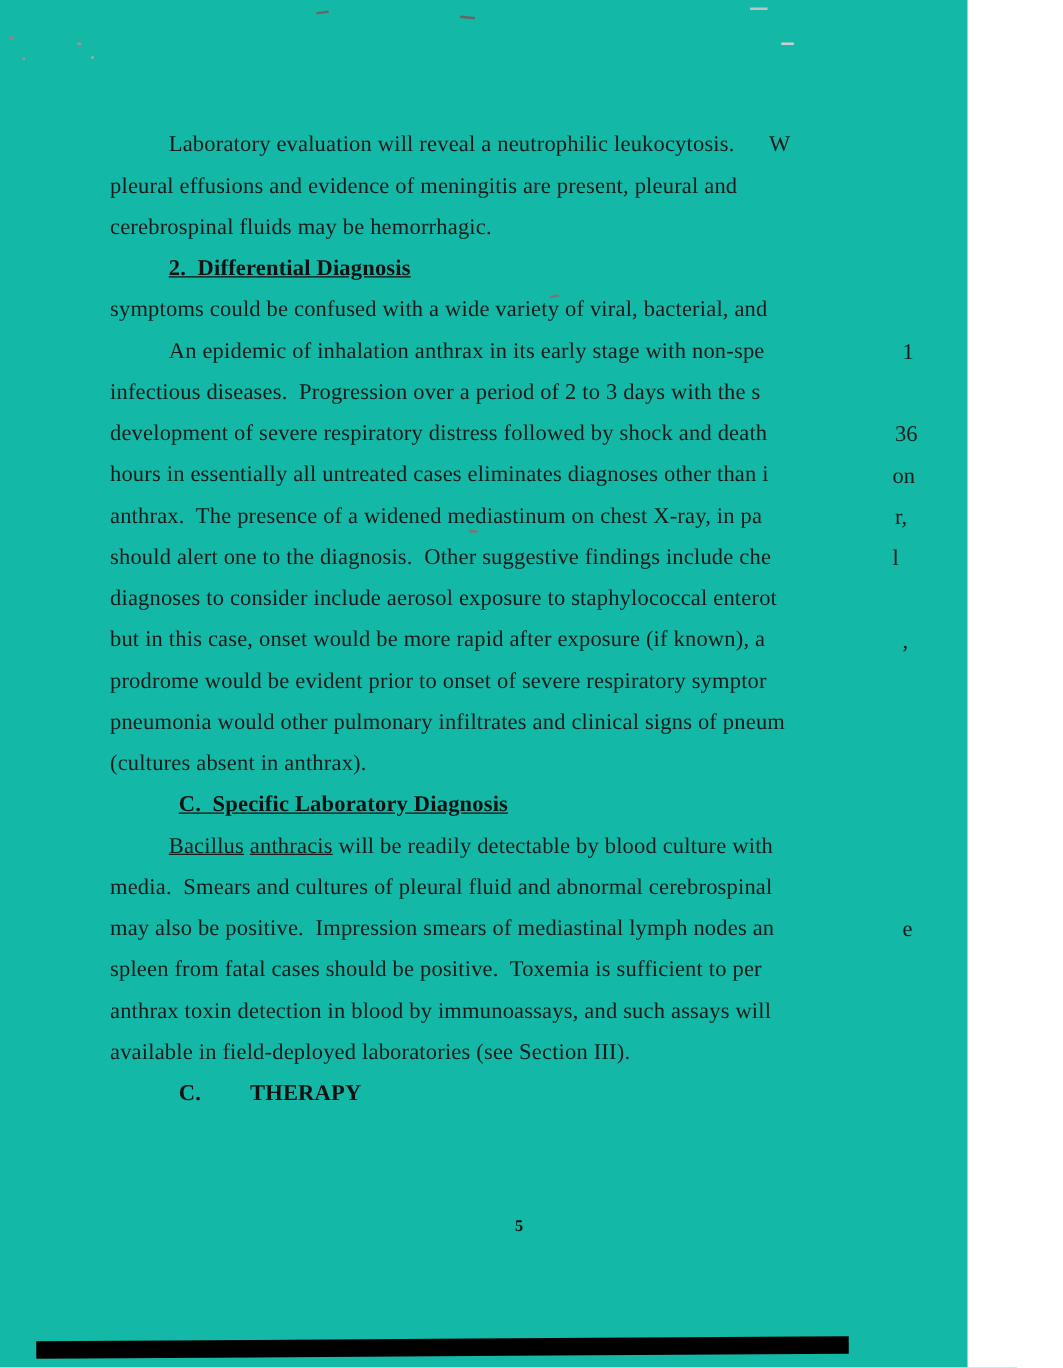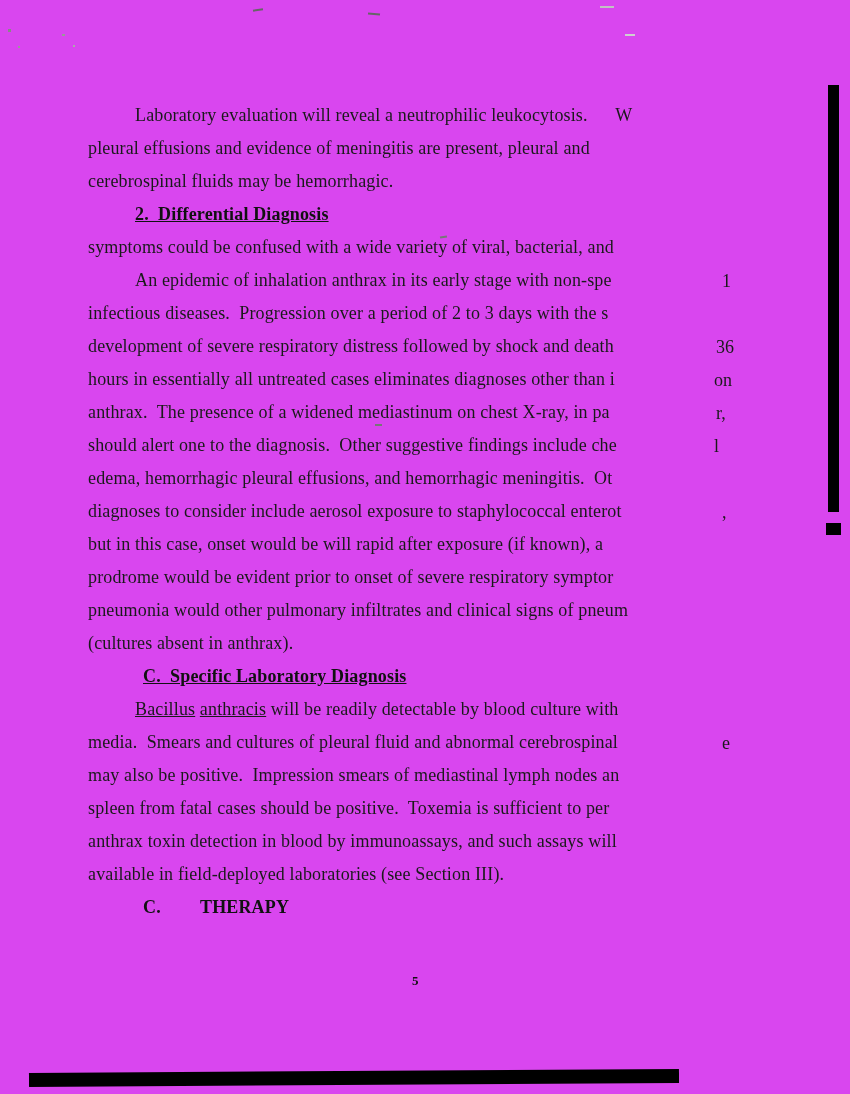--- a/index.html
+++ b/index.html
@@ -1,20 +1,20 @@
 <!DOCTYPE html>
 <html><head>
 <meta charset="utf-8">
 <style>
   html, body { margin: 0; padding: 0; background: #ffffff; }
   .page {
     position: relative;
-    width: 850px;
+    width: 774px;
     height: 1094px;
-    background: #d946ef;
+    background: #14b8a6;
     overflow: hidden;
     font-family: "Liberation Serif", "DejaVu Serif", serif;
     color: #1a1a1a;
   }
   .text-block {
     position: absolute;
     left: 88px;
     top: 99px;
     width: 615px;
   }
@@ -90,23 +90,22 @@
 
     <div class="line indent heading"><span class="u">2.  Differential Diagnosis</span></div>
 
     <div class="line">symptoms could be confused with a wide variety of viral, bacterial, and</div>
     <div class="line indent">An epidemic of inhalation anthrax in its early stage with non-spe</div>
     <div class="line">infectious diseases.  Progression over a period of 2 to 3 days with the s</div>
     <div class="line">development of severe respiratory distress followed by shock and death</div>
     <div class="line">hours in essentially all untreated cases eliminates diagnoses other than i</div>
     <div class="line">anthrax.  The presence of a widened mediastinum on chest X-ray, in pa</div>
     <div class="line">should alert one to the diagnosis.  Other suggestive findings include che</div>
-    <div class="line">edema, hemorrhagic pleural effusions, and hemorrhagic meningitis.  Ot</div>
     <div class="line">diagnoses to consider include aerosol exposure to staphylococcal enterot</div>
-    <div class="line">but in this case, onset would be will rapid after exposure (if known), a</div>
+    <div class="line">but in this case, onset would be more rapid after exposure (if known), a</div>
     <div class="line">prodrome would be evident prior to onset of severe respiratory symptor</div>
     <div class="line">pneumonia would other pulmonary infiltrates and clinical signs of pneum</div>
     <div class="line">(cultures absent in anthrax).</div>
 
     <div class="line indent2 heading"><span class="u">C.  Specific Laboratory Diagnosis</span></div>
 
     <div class="line indent"><span class="u">Bacillus</span> <span class="u">anthracis</span><span> will be readily detectable by blood culture with</span></div>
     <div class="line">media.  Smears and cultures of pleural fluid and abnormal cerebrospinal</div>
     <div class="line">may also be positive.  Impression smears of mediastinal lymph nodes an</div>
     <div class="line">spleen from fatal cases should be positive.  Toxemia is sufficient to per</div>

